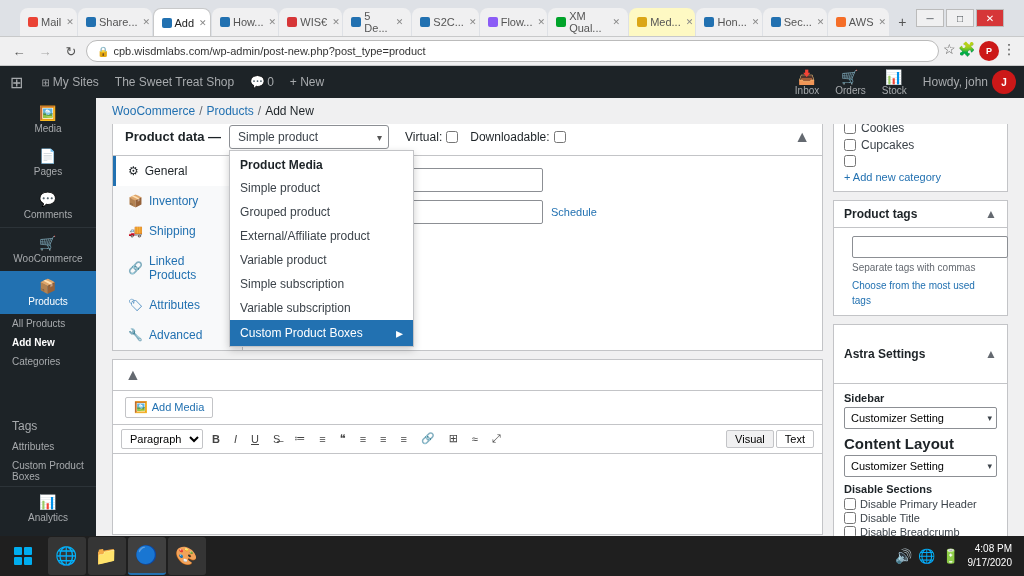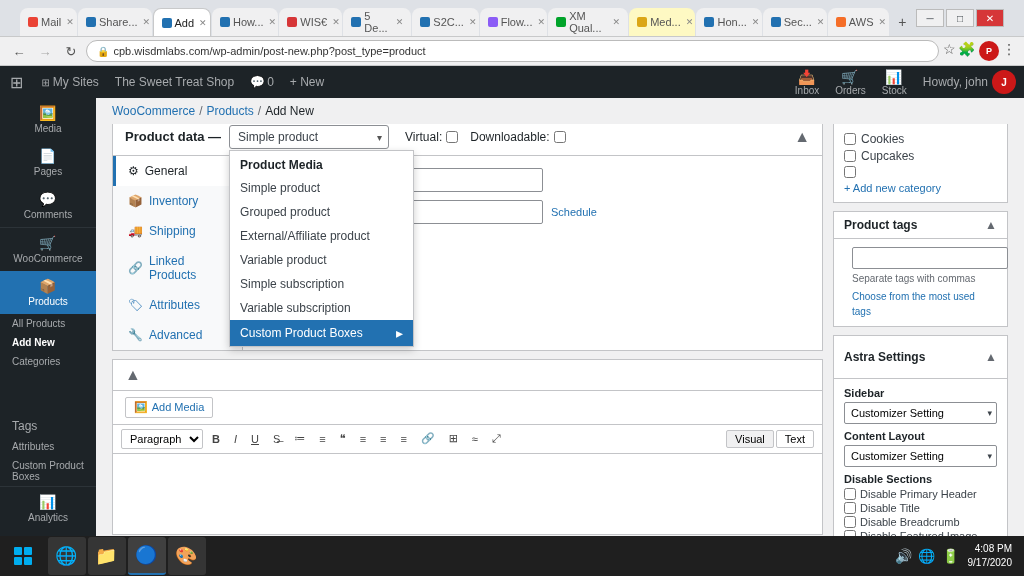--- a/index.html
+++ b/index.html
@@ -353,33 +353,33 @@
             <div style="display:flex;gap:4px;align-items:center;margin-bottom:4px;">
               <input type="text" style="flex: 1 1 0%; border: 1px solid rgb(140, 143, 148); padding: 4px 6px; font-size: 11px; border-radius: 2px;">
               <button style="background:#2271b1;color:#fff;border:none;padding:4px 8px;font-size:11px;cursor:pointer;border-radius:2px;">Add</button>
             </div>
             <div style="font-size:10px;color:#646970;margin-bottom:4px;">Separate tags with commas</div>
             <a href="#" style="color:#2271b1;text-decoration:none;font-size:10px;cursor:pointer;">Choose from the most used tags</a>
           </div>
         </div>
 
         <div style="background:#fff;border:1px solid #c3c4c7;">
-          <div style="padding:14px 10px;border-bottom:1px solid #c3c4c7;display:flex;align-items:center;justify-content:space-between;">
+          <div style="padding:22px 10px;border-bottom:1px solid #c3c4c7;display:flex;align-items:center;justify-content:space-between;">
             <span style="font-weight:600;font-size:12px;color:#1d2327;">Astra Settings</span>
             <button style="color:#646970;font-size:12px;cursor:pointer;background:none;border:none;">▲</button>
           </div>
           <div style="padding:8px 10px;">
             <div style="font-size:11px;font-weight:600;margin-bottom:3px;color:#1d2327;">Sidebar</div>
             <div style="position:relative;margin-bottom:6px;">
               <select style="width:100%;appearance:none;border:1px solid #8c8f94;padding:4px 20px 4px 6px;font-size:11px;background:#fff;border-radius:2px;cursor:pointer;">
                 <option>Customizer Setting</option>
               </select>
               <span style="position:absolute;right:5px;top:50%;transform:translateY(-50%);font-size:9px;pointer-events:none;">▾</span>
             </div>
-            <div style="font-size:11px;font-weight:600;margin-bottom:3px;color:#1d2327;">Content Layout</div>
+            <div style="font-size:15px;font-weight:600;margin-bottom:3px;color:#1d2327;">Content Layout</div>
             <div style="position:relative;margin-bottom:6px;">
               <select style="width:100%;appearance:none;border:1px solid #8c8f94;padding:4px 20px 4px 6px;font-size:11px;background:#fff;border-radius:2px;cursor:pointer;">
                 <option>Customizer Setting</option>
               </select>
               <span style="position:absolute;right:5px;top:50%;transform:translateY(-50%);font-size:9px;pointer-events:none;">▾</span>
             </div>
             <div style="font-size:11px;font-weight:600;margin-bottom:3px;color:#1d2327;">Disable Sections</div>
             <div style="display:flex;align-items:center;gap:4px;font-size:11px;margin-bottom:2px;">
               <input type="checkbox" style="width: 12px; height: 12px;">
               <span>Disable Primary Header</span>

